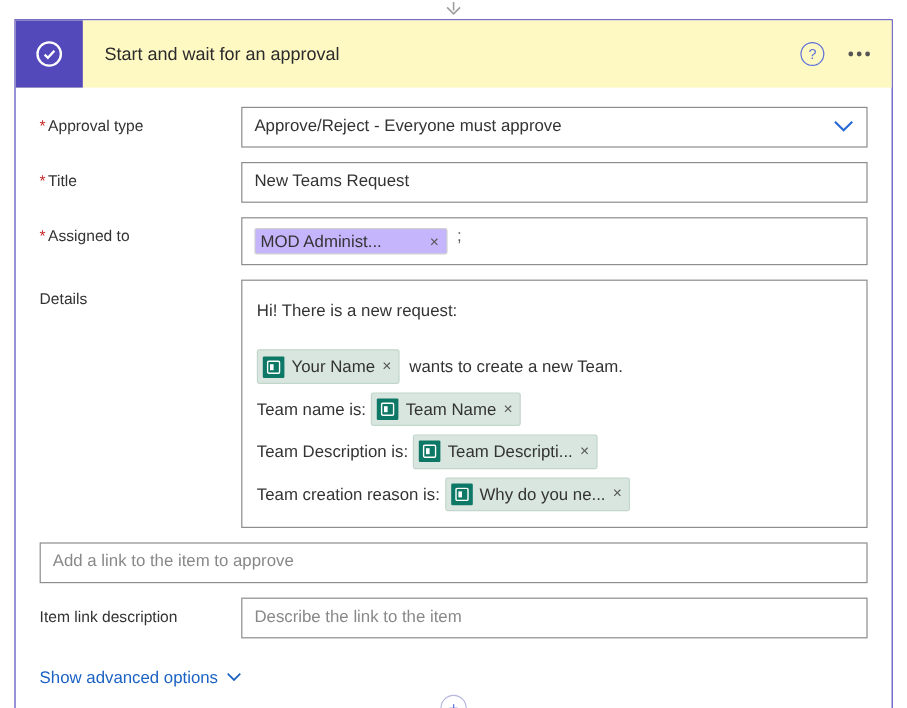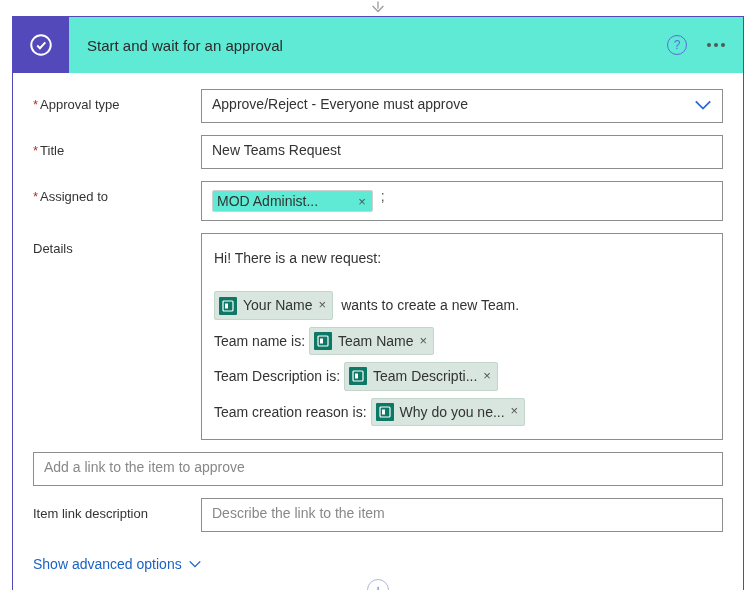--- a/index.html
+++ b/index.html
@@ -9,21 +9,21 @@
     .flow-arrow svg { width: 18px; height: 14px; }
 
     .card {
       border: 1.5px solid #5349ba;
       width: 732px;
       margin: 0 auto;
       background: #fff;
     }
 
     .card-header {
-      background: #5eead4;
+      background: #fef9c3;
       display: flex;
       align-items: center;
       height: 56px;
       padding: 0 14px 0 0;
     }
     .card-header-icon {
       width: 56px;
       height: 56px;
       background: #5349ba;
       display: flex;
@@ -88,21 +88,21 @@
       align-items: center;
       background: #d8e6df;
       border: 1px solid #c2d6cb;
       border-radius: 2px;
       padding: 2px 6px 2px 4px;
       margin: 2px 4px 2px 0;
       font-size: 14px;
       color: #333;
       gap: 6px;
     }
-    .chip.user { background: #5eead4; border-color: #d0d0d0; gap: 40px; }
+    .chip.user { background: #c4b5fd; border-color: #d0d0d0; gap: 40px; }
     .chip-icon {
       width: 18px; height: 18px;
       background: #0d7865;
       display: flex; align-items: center; justify-content: center;
       color: #fff;
       border-radius: 1px;
       flex-shrink: 0;
     }
     .chip-icon svg { width: 12px; height: 12px; }
     .chip-x { color: #555; font-size: 13px; cursor: pointer; font-family: Arial; }

